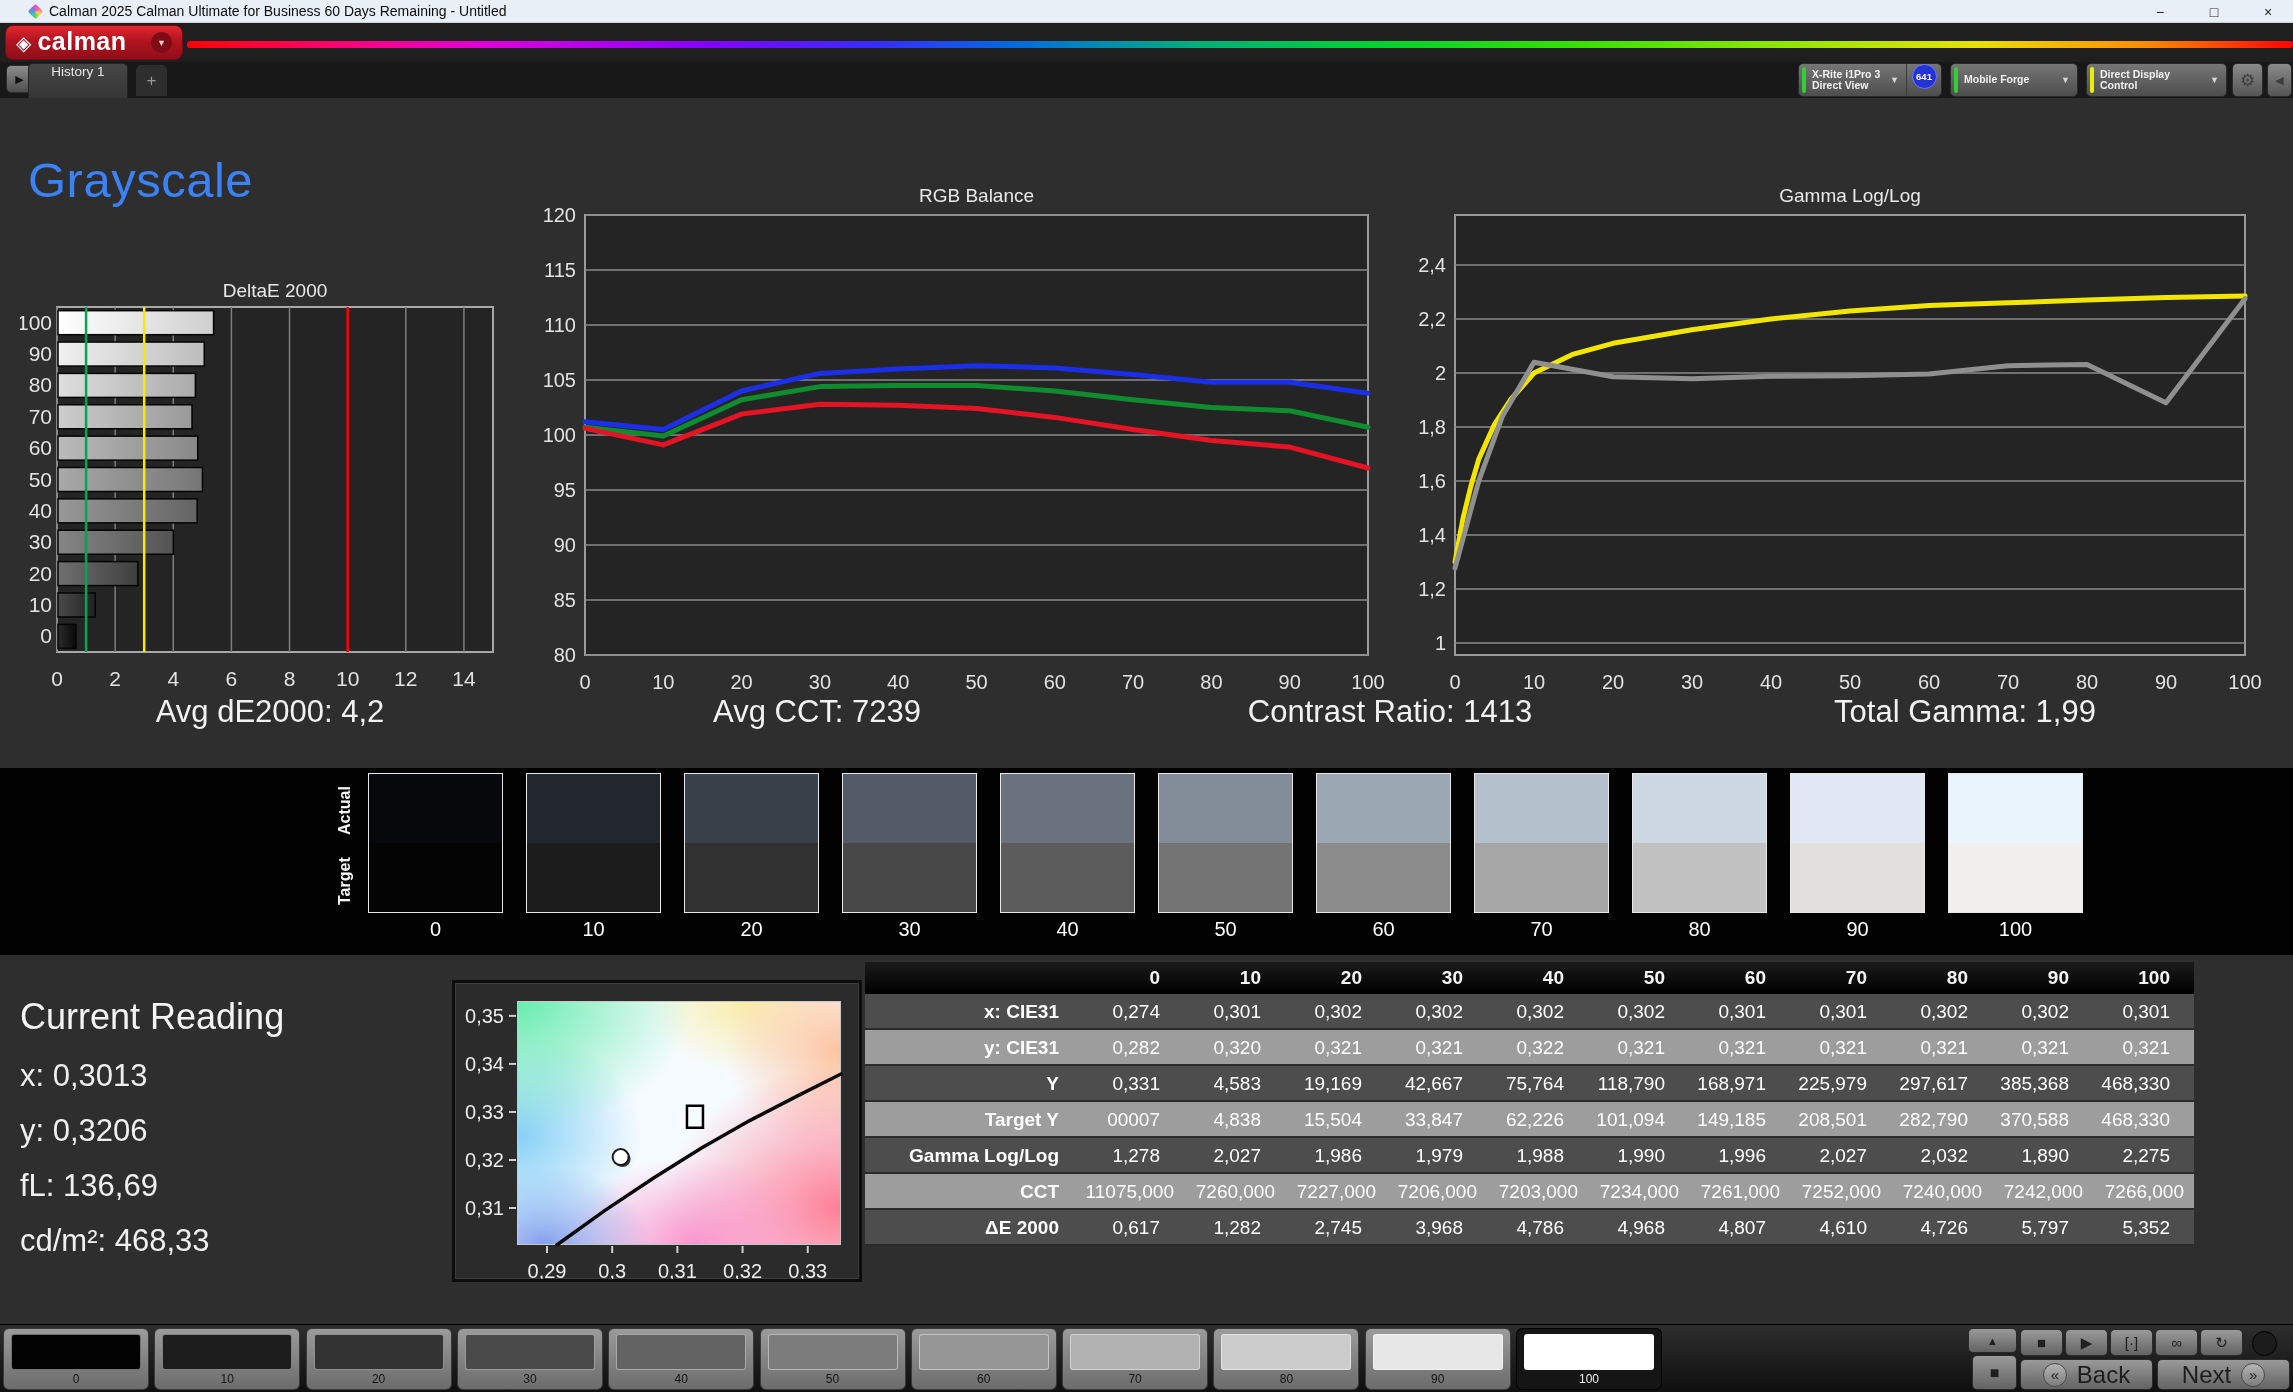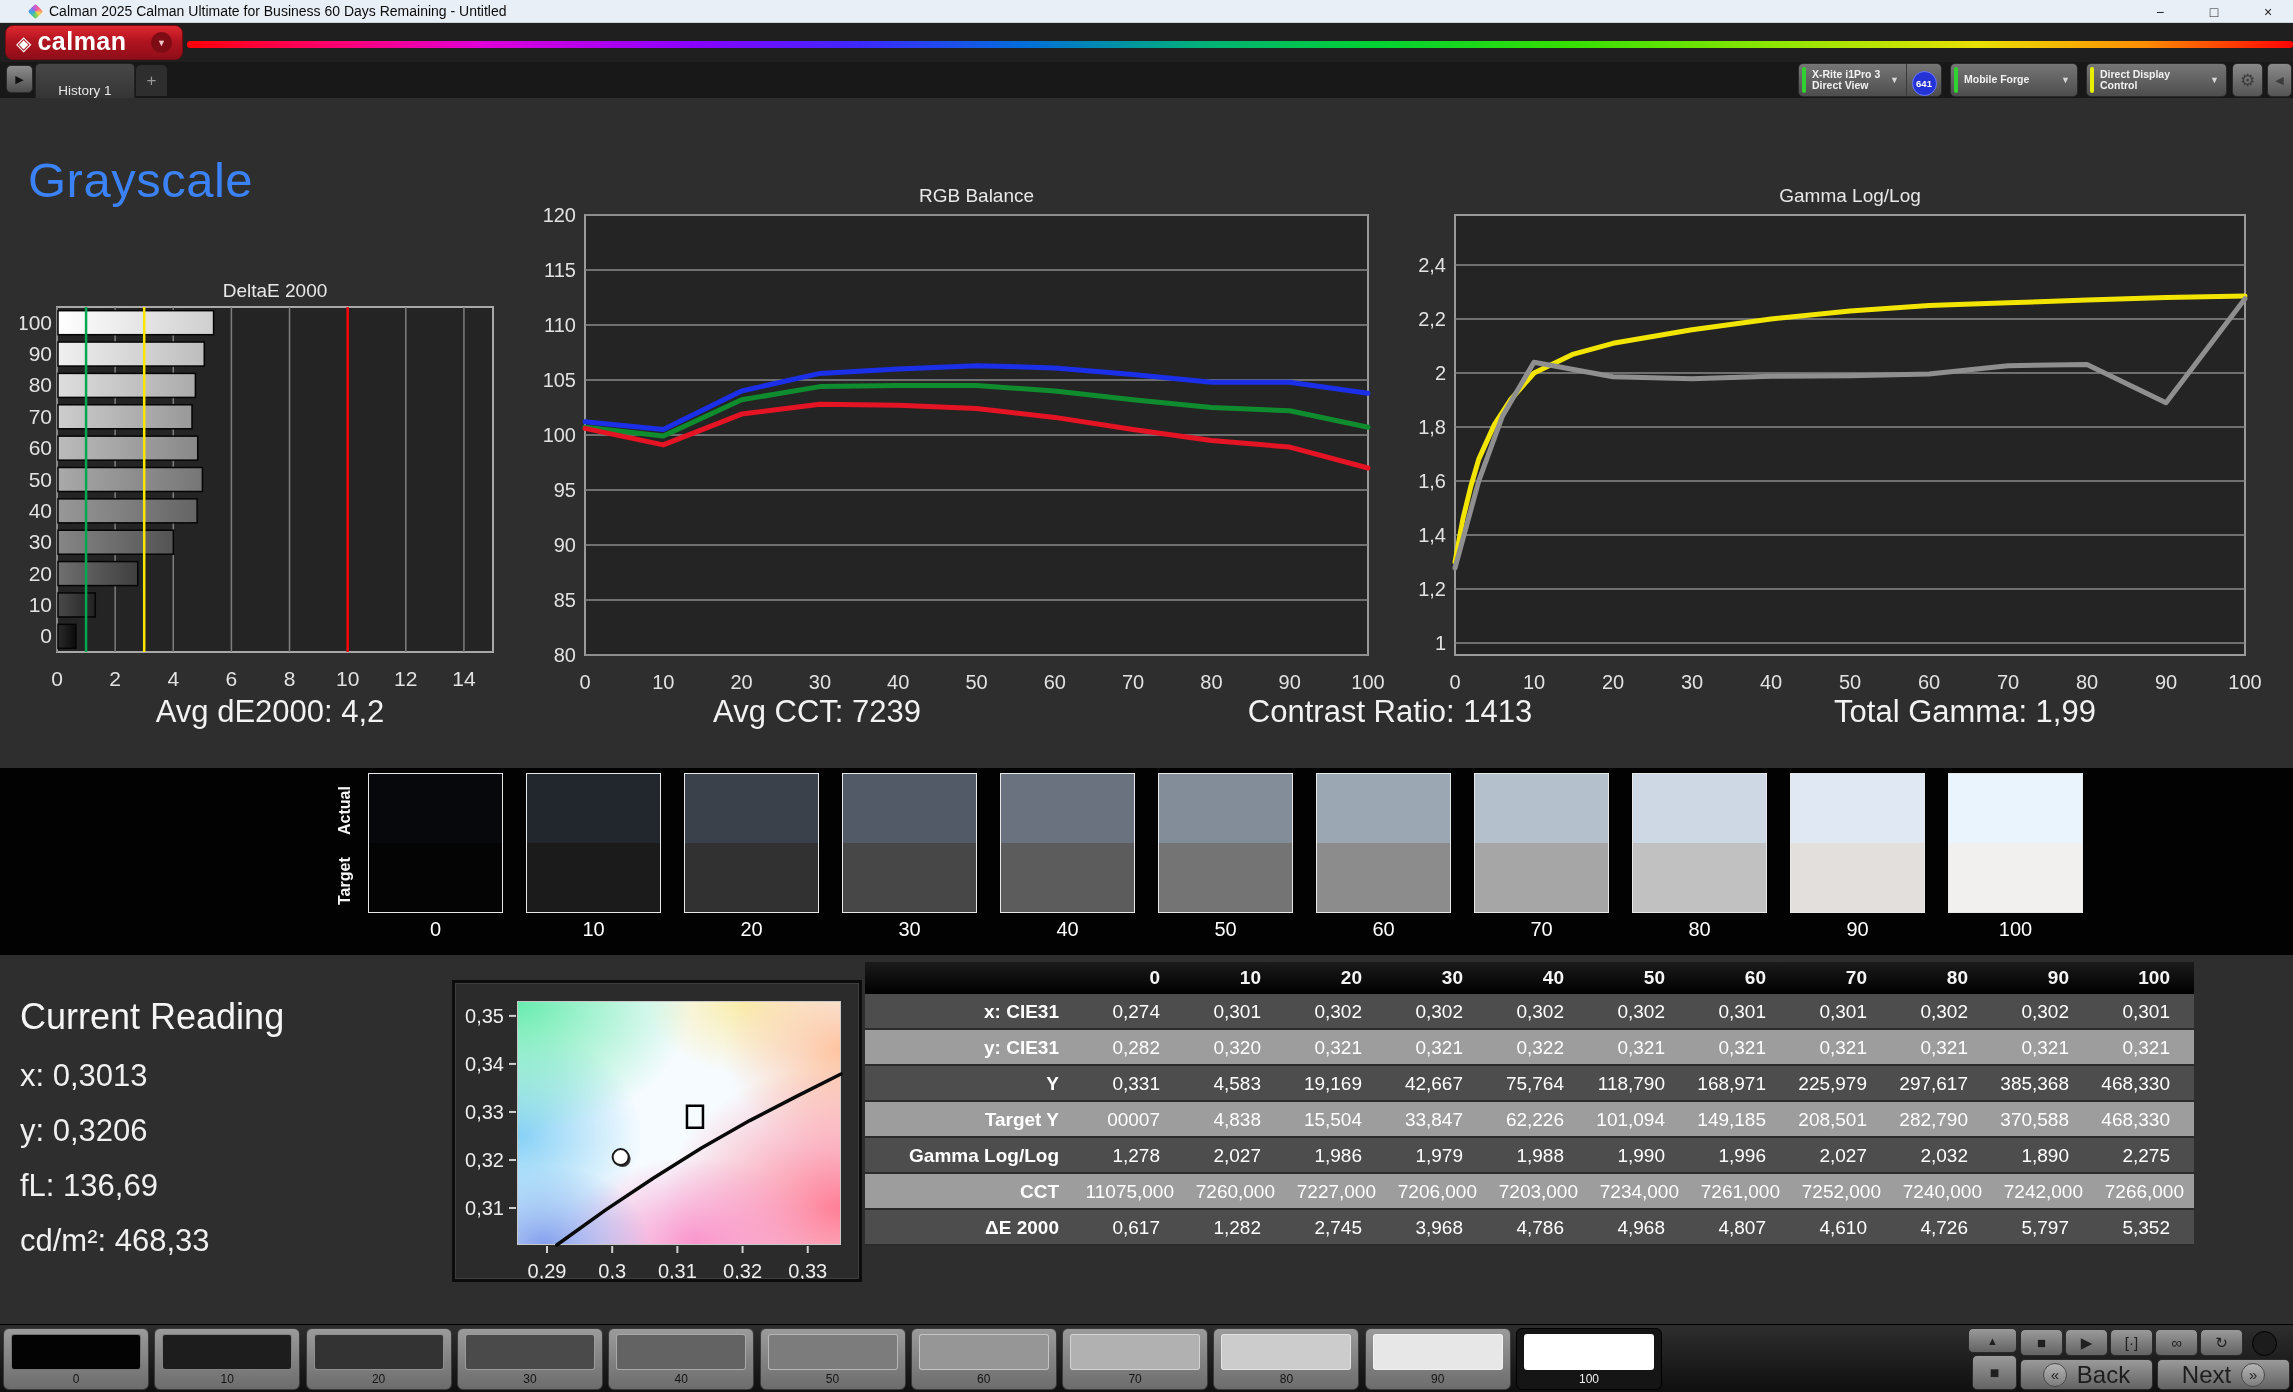--- a/index.html
+++ b/index.html
@@ -25,33 +25,33 @@
   .calman-dd { margin-left:auto; width:21px; height:21px; border-radius:50%; background:#7d0c14; color:#f3c9cb;
     font-size:9px; display:flex; align-items:center; justify-content:center; }
   .rainbow { position:absolute; left:187px; top:18px; width:2106px; height:7px; border-radius:3px;
     background:linear-gradient(to right,#ff0008 0%,#ff0070 7%,#e000d8 14%,#8a00ff 24%,#3c28ff 32%,#0070d8 40%,#00b07a 48%,#00d036 56%,#38e000 66%,#93e600 76%,#e8e000 85%,#ff8c00 93%,#ff0400 100%); }
 
   
   .tabbar { left:0; top:62px; width:2293px; height:36px; background:#181818; }
   .histArrow { position:absolute; left:6px; top:3px; width:27px; height:28px; border-radius:5px;
     background:linear-gradient(180deg,#8d8d8d,#4e4e4e); border:1px solid #2c2c2c; color:#101010;
     font-size:11px; display:flex; align-items:center; justify-content:center; }
-  .tab { position:absolute; left:35px; top:1px; width:100px; height:35px; background:linear-gradient(180deg,#474747,#353535);
+  .tab { position:absolute; left:28px; top:1px; width:100px; height:35px; background:linear-gradient(180deg,#474747,#353535);
     border:1px solid #232323; border-bottom:none; border-radius:5px 5px 0 0; color:#e6e6e6; font-size:13.5px;
-    display:flex; align-items:flex-end; justify-content:center; }
+    display:flex; align-items:flex-start; justify-content:center; }
   .tab-add { position:absolute; left:136px; top:3px; width:31px; height:31px; background:#2e2e2e; border-radius:5px 5px 0 0;
     color:#9a9a9a; font-size:17px; display:flex; align-items:center; justify-content:center; }
 
   
   .pill { position:absolute; top:63px; height:34px; border-radius:5px; background:linear-gradient(180deg,#767676,#4d4d4d);
     border:1px solid #2a2a2a; display:flex; align-items:center; color:#f2f2f2; }
   .pill .edge { width:4px; height:26px; border-radius:2px; margin:0 6px 0 3px; }
   .pill .txt { font-size:10.5px; line-height:11.5px; font-weight:bold; }
   .pill .dd { margin-left:auto; margin-right:7px; color:#d8d8d8; font-size:9px; }
-  .badge-sec { height:100%; border-left:1px solid #3a3a3a; display:flex; align-items:flex-end; justify-content:center; width:35px; }
+  .badge-sec { height:100%; border-left:1px solid #3a3a3a; display:flex; align-items:flex-start; justify-content:center; width:35px; }
   .badge { width:25px; height:25px; border-radius:50%; background:#2433d6; border:1px solid #6b79ff; color:#fff;
     font-size:9.5px; font-weight:bold; display:flex; align-items:center; justify-content:center; }
   .sq-btn { position:absolute; top:63px; height:34px; border-radius:5px; background:linear-gradient(180deg,#8a8a8a,#555);
     border:1px solid #2a2a2a; color:#3c3c3c; display:flex; align-items:center; justify-content:center; }
 
   
   .page-title { left:28px; top:152px; font-size:49px; color:#3b82f6; letter-spacing:.5px; }
   .stat { top:694px; font-size:31px; color:#f2f2f2; transform:translateX(-50%); white-space:nowrap; }
 
   

